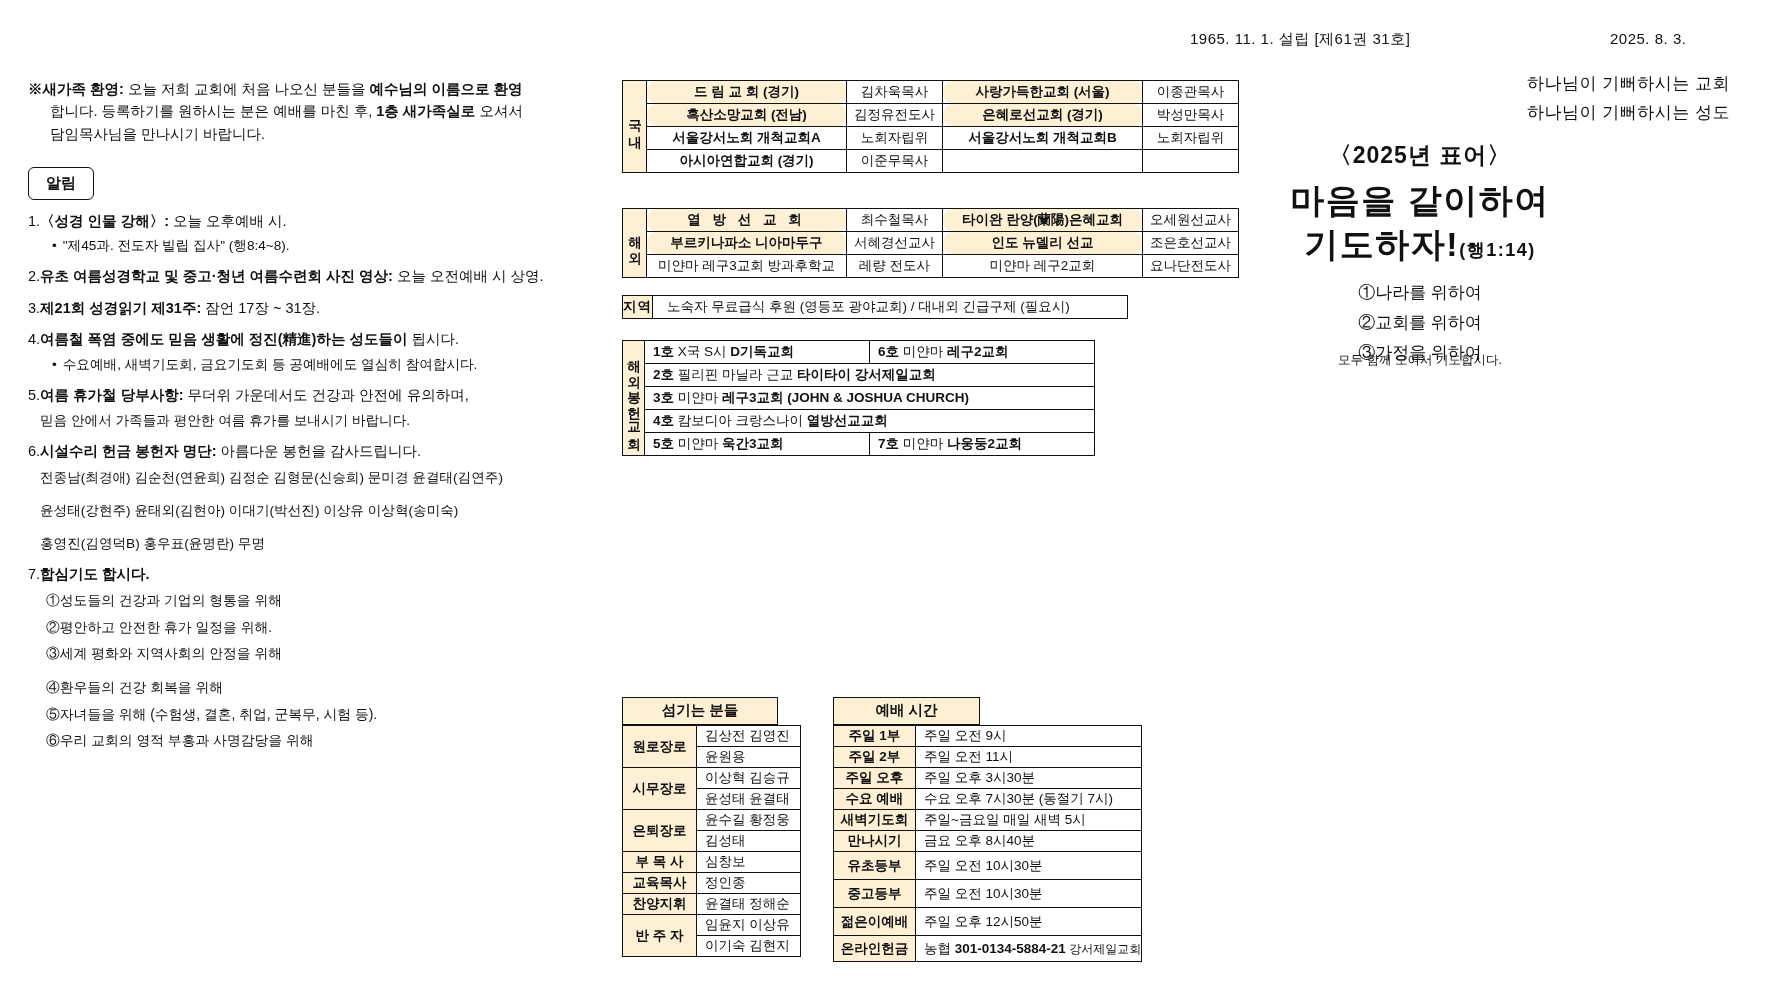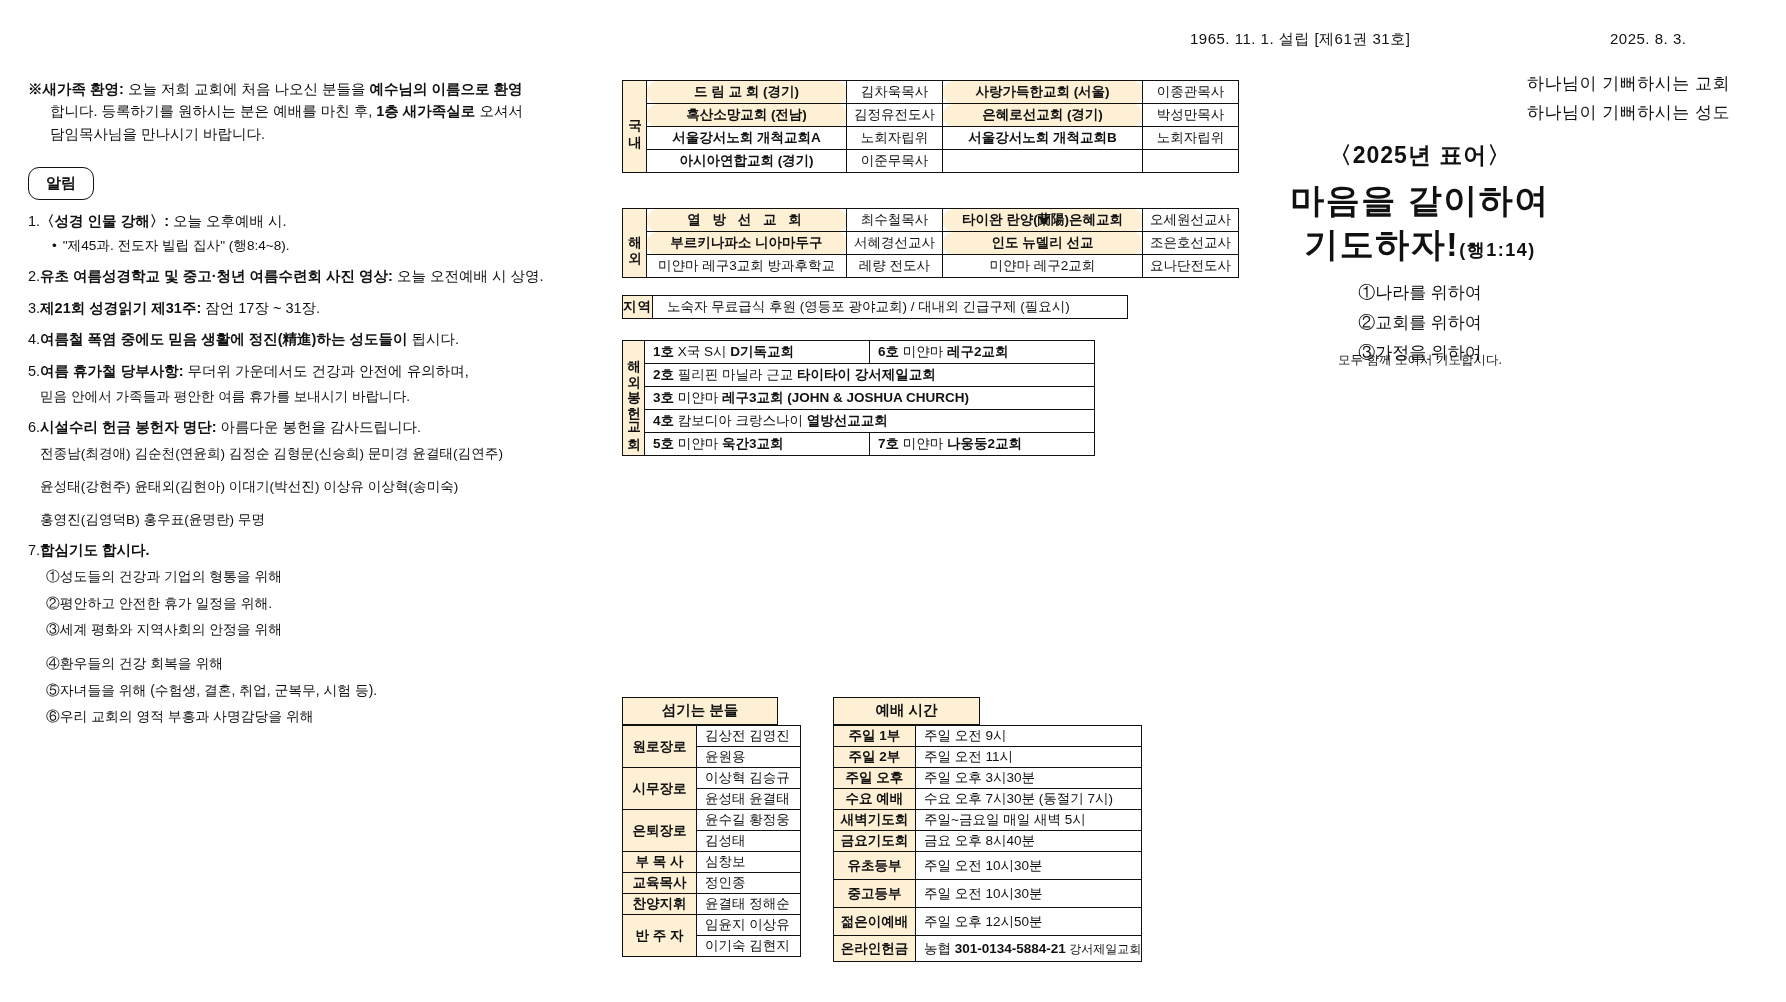--- a/index.html
+++ b/index.html
@@ -42,21 +42,21 @@
     margin-bottom: 16px;
   }
   .welcome .ln { display: block; }
   .welcome .ln.i1 { text-indent: 0; }
   .welcome .ln.i2 { padding-left: 22px; }
   .b { font-weight: bold; }
 
   .notice-pill {
     display: inline-block;
     border: 1.6px solid #111;
-    border-radius: 11px;
+    border-radius: 6px;
     padding: 3px 17px 4px;
     font-weight: bold;
     font-size: 15px;
     margin: 6px 0 10px;
   }
   .item {
     margin-bottom: 9px;
   }
   .item .ttl { font-size: 14.5px; }
   .sub {
@@ -252,20 +252,21 @@
     <div class="ttl">
       <span>3.</span><span class="b">제21회 성경읽기 제31주:</span><span> 잠언 17장 ~ 31장.</span>
     </div>
   </div>
 
   
   <div class="item">
     <div class="ttl">
       <span>4.</span><span class="b">여름철 폭염 중에도 </span><span class="b">믿음 생활에 정진(精進)하는 성도들이</span><span> 됩시다.</span>
     </div>
+    <div class="sub dot">수요예배, 새벽기도회, 금요기도회 등 공예배에도 열심히 참여합시다.</div>
   </div>
 
   
   <div class="item">
     <div class="ttl">
       <span>5.</span><span class="b">여름 휴가철 당부사항:</span><span> 무더위 가운데서도 건강과 안전에 유의하며,</span>
     </div>
     <div class="plain">믿음 안에서 가족들과 평안한 여름 휴가를 보내시기 바랍니다.</div>
   </div>
 
@@ -464,21 +465,21 @@
   </tr>
   <tr>
     <td class="tl">수요 예배</td>
     <td class="tr">수요 오후 7시30분 (동절기 7시)</td>
   </tr>
   <tr>
     <td class="tl">새벽기도회</td>
     <td class="tr">주일~금요일 매일 새벽 5시</td>
   </tr>
   <tr>
-    <td class="tl">금요기도회</td>
+    <td class="tl">만나시기</td>
     <td class="tr">금요 오후 8시40분</td>
   </tr>
   <tr>
     <td class="tl" style="height:28px;">유초등부</td>
     <td class="tr">주일 오전 10시30분</td>
   </tr>
   <tr>
     <td class="tl" style="height:28px;">중고등부</td>
     <td class="tr">주일 오전 10시30분</td>
   </tr>

